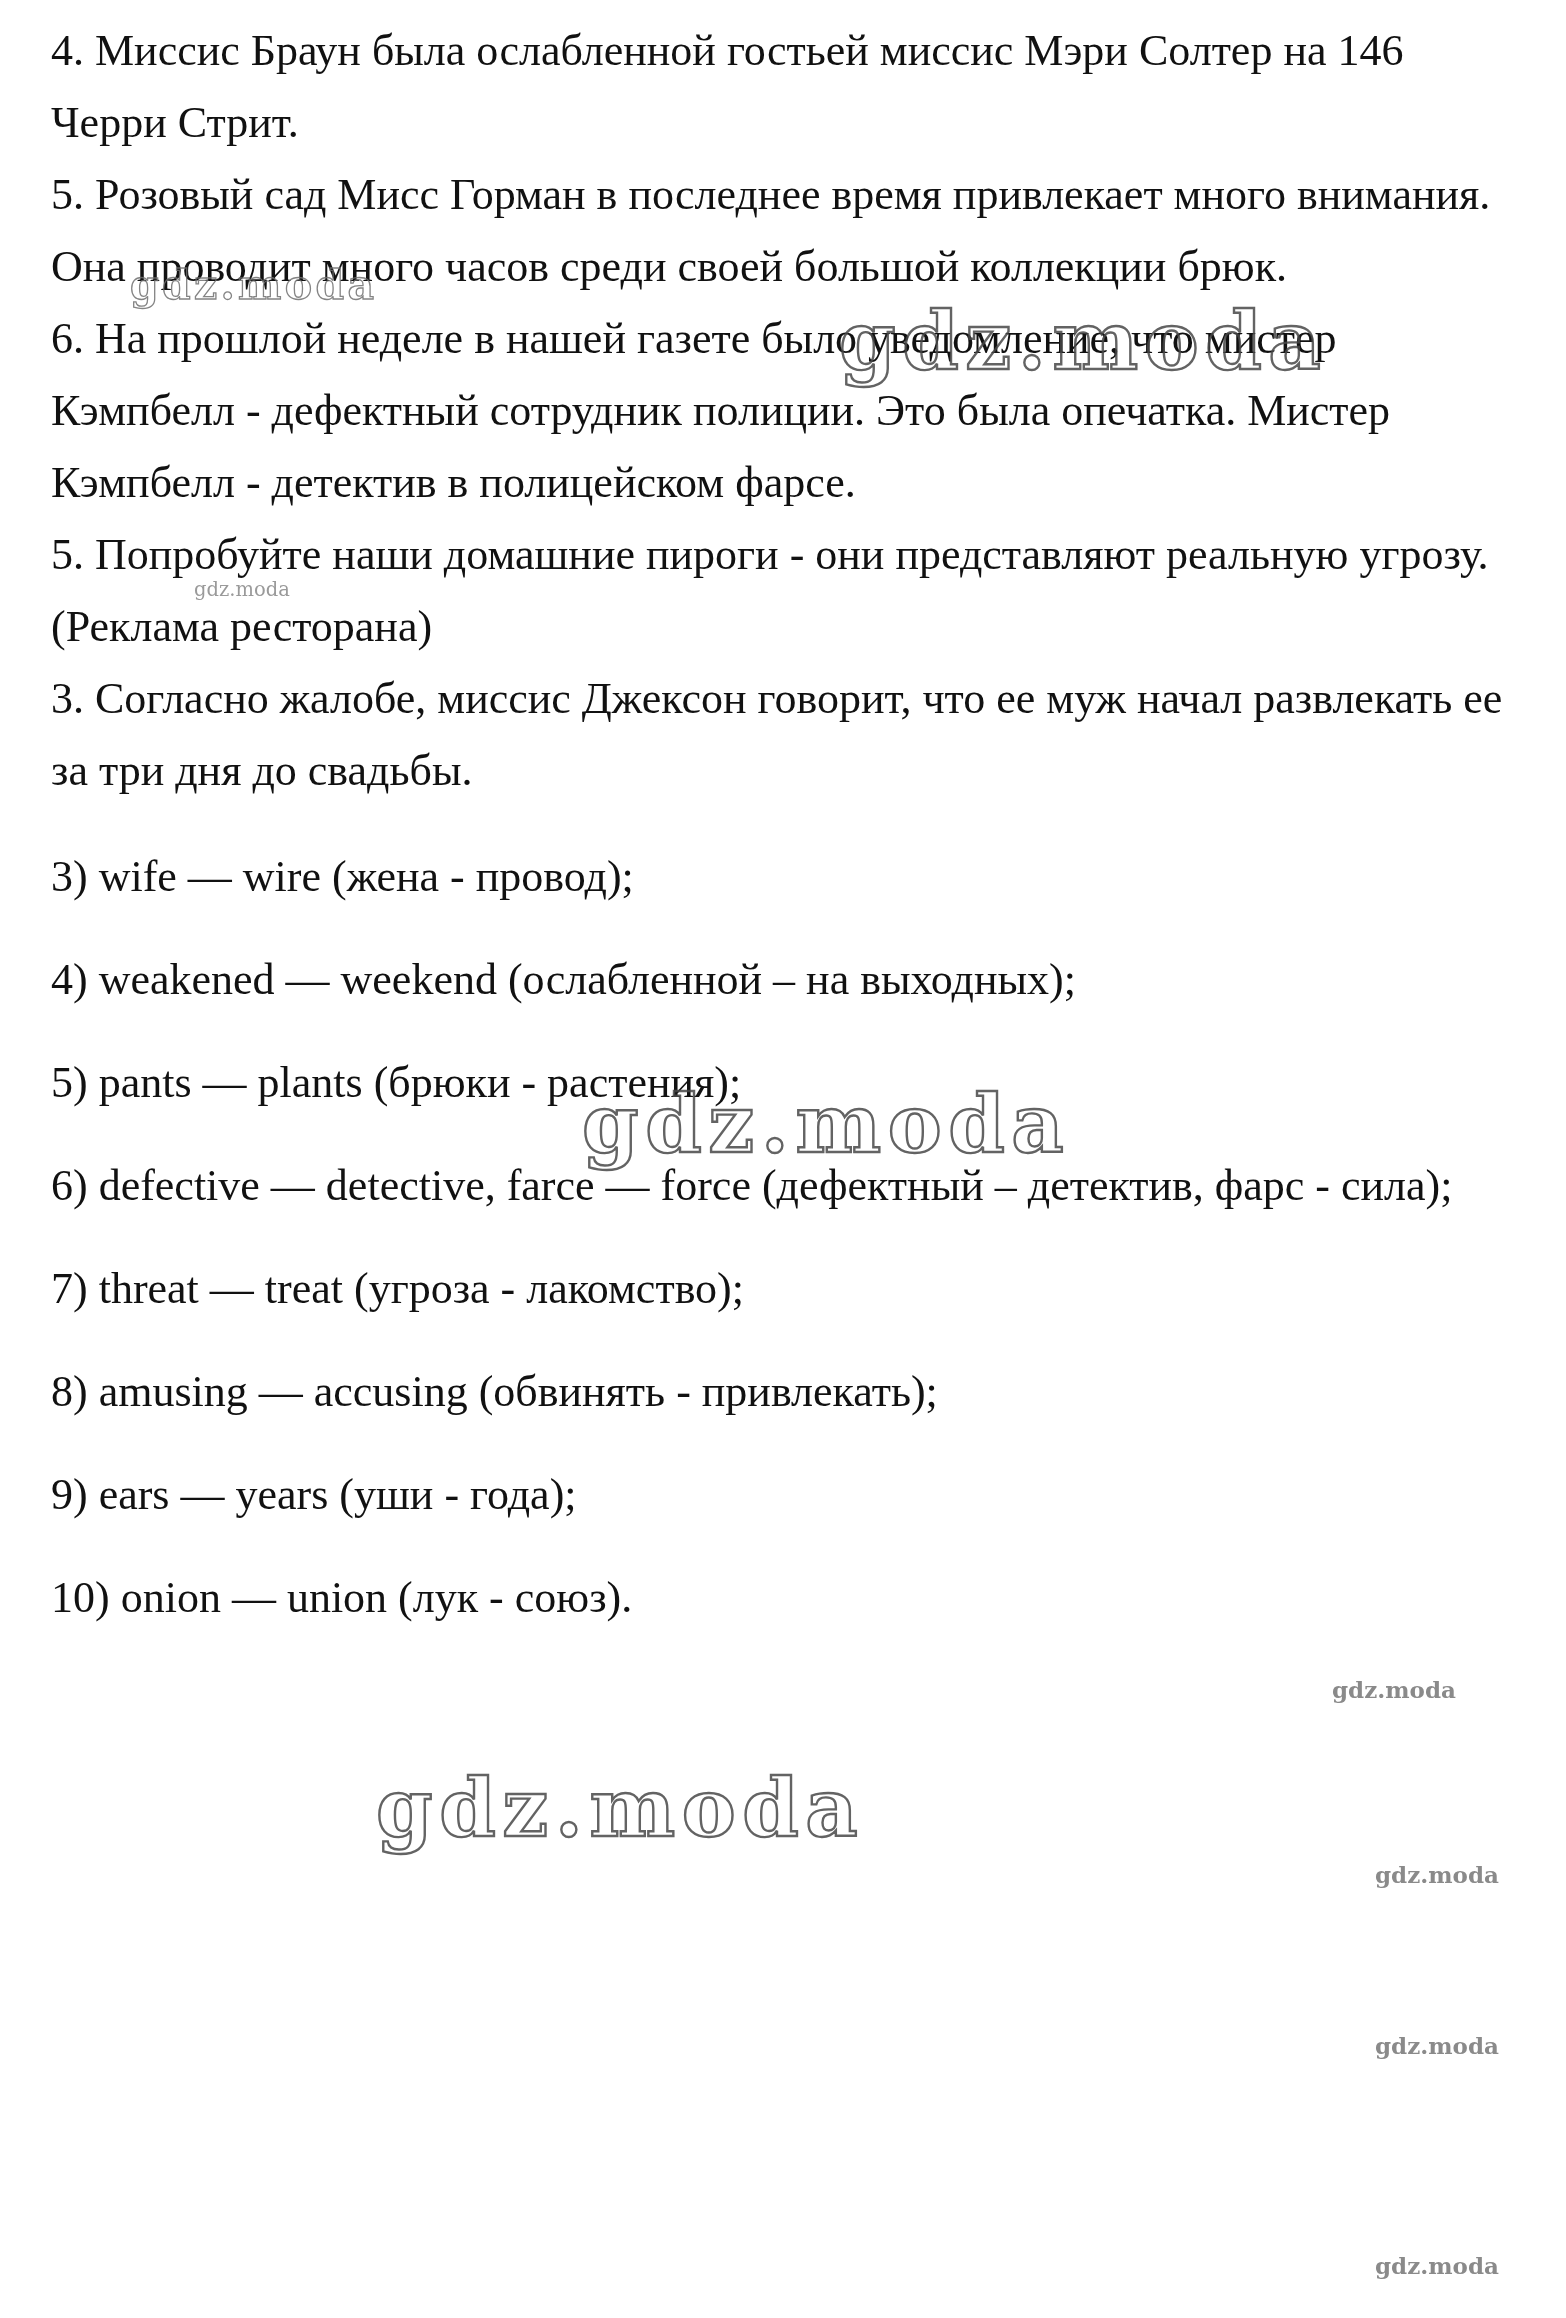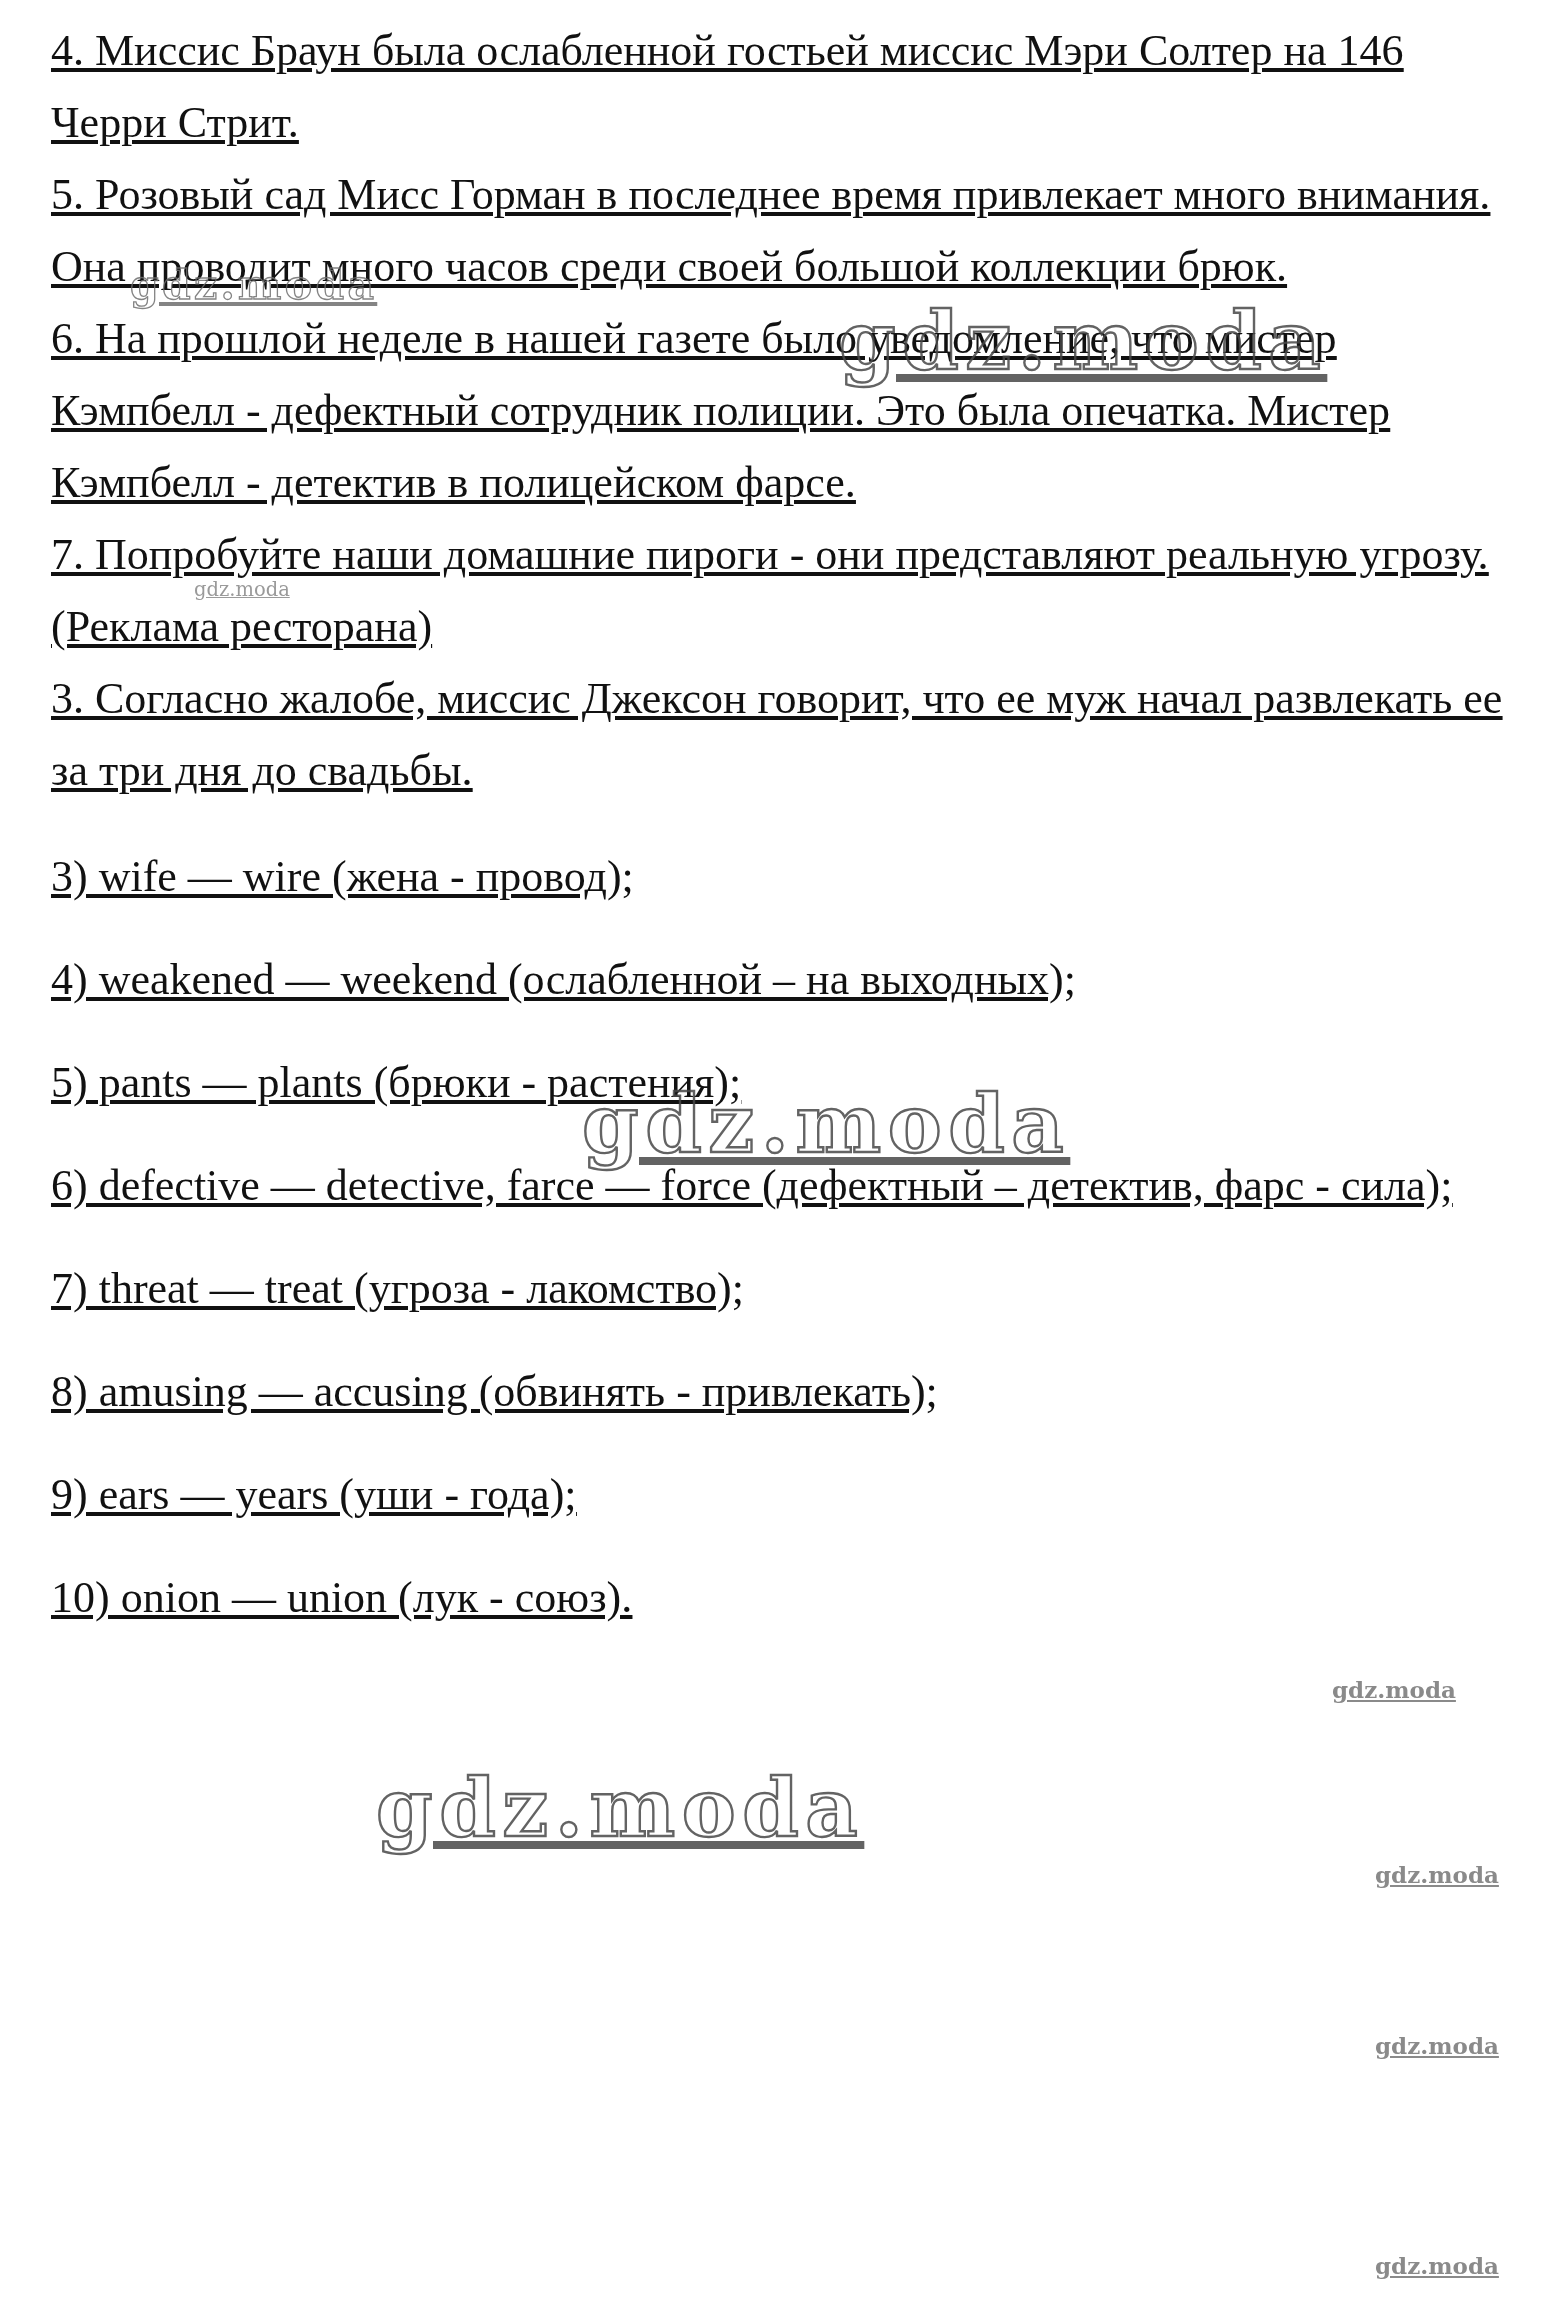--- a/index.html
+++ b/index.html
@@ -1,15 +1,15 @@
 <!DOCTYPE html>
 <html style="font-size:13px"><head>
 <meta charset="utf-8">
 <style>
-  * { box-sizing: border-box; text-decoration: underline; }
+  * { box-sizing: border-box; }
   html, body { margin: 0; padding: 0; }
   body {
     width: 1566px;
     height: 2319px;
     background: #ffffff;
     position: relative;
     overflow: hidden;
     font-family: "Liberation Serif", serif;
     color: #111111;
   }
@@ -62,21 +62,21 @@
   }
 </style>
 </head>
 <body>
 
 <div class="page">
 
   <p class="para">4. Миссис Браун была ослабленной гостьей миссис Мэри Солтер на 146 Черри Стрит.</p>
   <p class="para">5. Розовый сад Мисс Горман в последнее время привлекает много внимания. Она проводит много часов среди своей большой коллекции брюк.</p>
   <p class="para">6. На прошлой неделе в нашей газете было уведомление, что мистер Кэмпбелл - дефектный сотрудник полиции. Это была опечатка. Мистер Кэмпбелл - детектив в полицейском фарсе.</p>
-  <p class="para">7. Попробуйте наши домашние пироги - они представляют реальную угрозу. (Реклама ресторана)</p>
+  <p class="para">5. Попробуйте наши домашние пироги - они представляют реальную угрозу. (Реклама ресторана)</p>
   <p class="para">3. Согласно жалобе, миссис Джексон говорит, что ее муж начал развлекать ее за три дня до свадьбы.</p>
 
   <div class="pairs">
     <p class="pair">3) wife — wire (жена - провод);</p>
     <p class="pair">4) weakened — weekend (ослабленной – на выходных);</p>
     <p class="pair">5) pants — plants (брюки - растения);</p>
     <p class="pair">6) defective — detective, farce — force (дефектный – детектив, фарс - сила);</p>
     <p class="pair">7) threat — treat (угроза - лакомство);</p>
     <p class="pair">8) amusing — accusing (обвинять - привлекать);</p>
     <p class="pair">9) ears — years (уши - года);</p>

